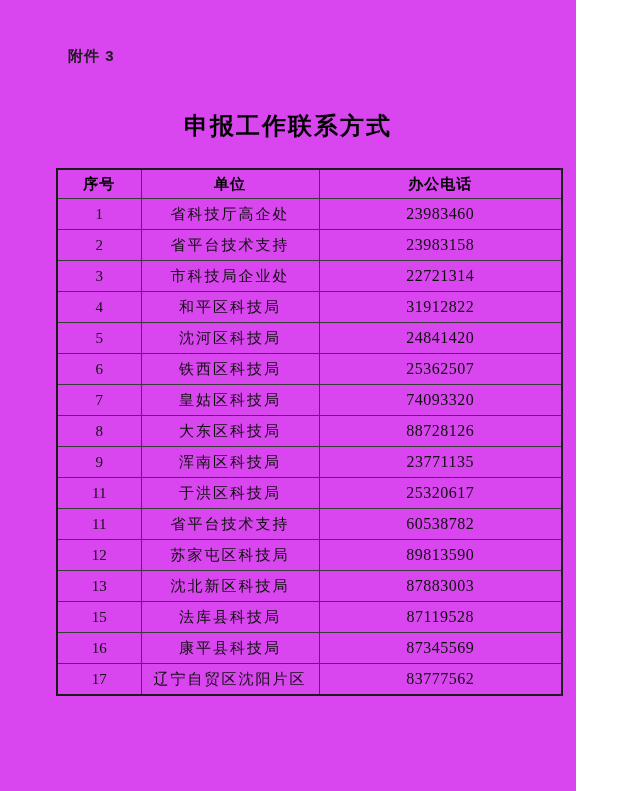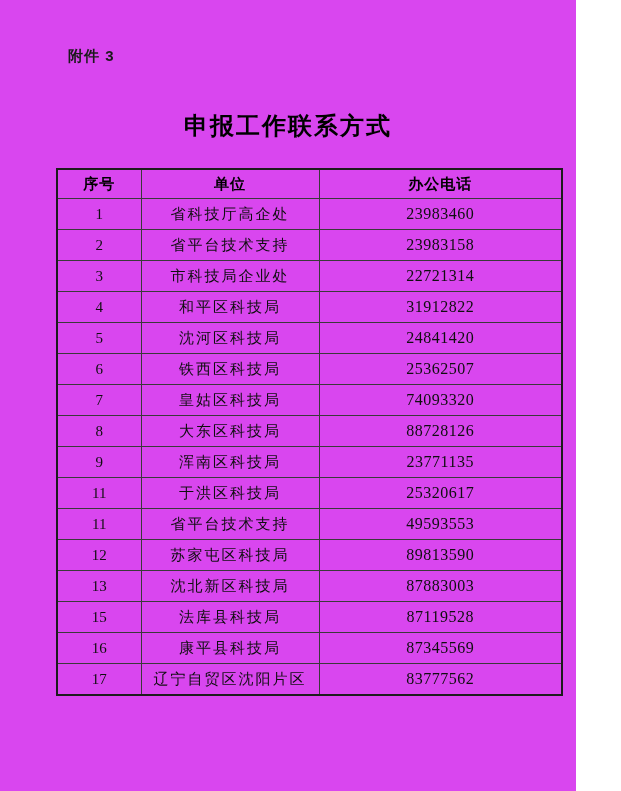--- a/index.html
+++ b/index.html
@@ -155,21 +155,21 @@
           <td class="cell-phone">23771135</td>
         </tr>
         <tr>
           <td class="cell-no">11</td>
           <td class="cell-unit">于洪区科技局</td>
           <td class="cell-phone">25320617</td>
         </tr>
         <tr>
           <td class="cell-no">11</td>
           <td class="cell-unit">省平台技术支持</td>
-          <td class="cell-phone">49593553</td>
+          <td class="cell-phone">60538782</td>
         </tr>
         <tr>
           <td class="cell-no">12</td>
           <td class="cell-unit">苏家屯区科技局</td>
           <td class="cell-phone">89813590</td>
         </tr>
         <tr>
           <td class="cell-no">13</td>
           <td class="cell-unit">沈北新区科技局</td>
           <td class="cell-phone">87883003</td>

